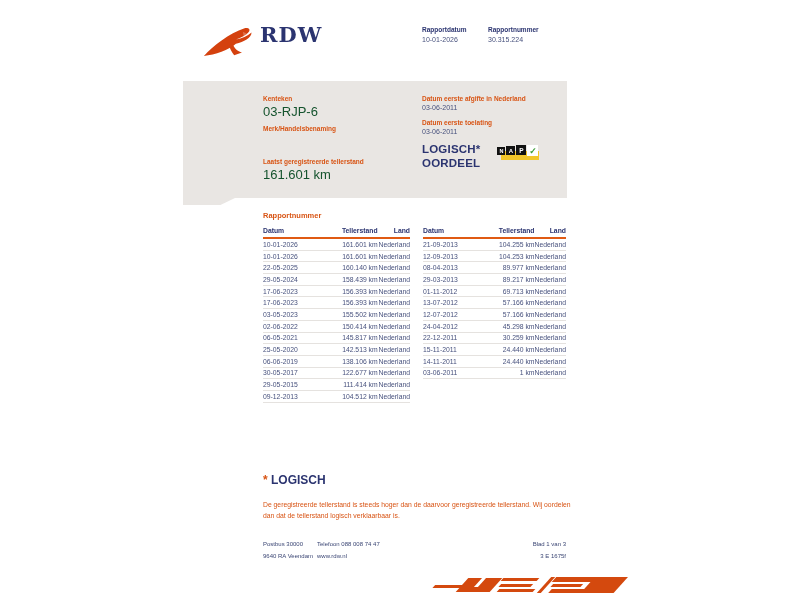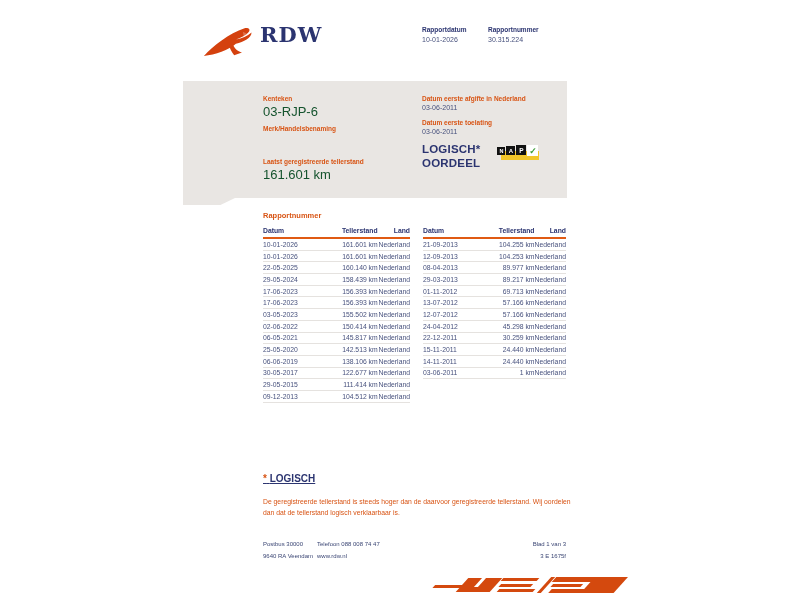--- a/index.html
+++ b/index.html
@@ -50,21 +50,21 @@
   .tbl { width:147px; }
   .tbl.right { width:143px; }
   .t-head, .t-row { display:grid; grid-template-columns:40% 38% 22%; align-items:center; }
   .t-head { font-size:6.8px; font-weight:bold; color:#2b3470; padding-bottom:3px; border-bottom:2px solid #e05a13; }
   .t-row { font-size:6.8px; color:#47517d; height:11.7px; border-bottom:1px solid #e5e2df; }
   .c2 { text-align:right; }
   .c3 { text-align:right; }
 
   
   .footnote { position:absolute; left:263px; top:473px; width:312px; }
-  .footnote-head { font-size:10px; font-weight:bold; color:#2b3470; margin-bottom:12px;text-decoration:underline; }
+  .footnote-head { font-size:12px; font-weight:bold; color:#2b3470; margin-bottom:12px; }
   .footnote-head .star { color:#d85414; }
   .footnote-body { font-size:6.8px; color:#d85414; line-height:11px; }
 
   
   .footer { position:absolute; left:263px; top:541px; width:303px; font-size:6px; color:#3b4674; }
   .foot-col { position:absolute; top:0; }
   .foot-col.addr { left:0; }
   .foot-col.contact { left:54px; }
   .foot-col.pageinfo { right:0; text-align:right; }
   .foot-line { margin-bottom:6px; white-space:nowrap; }

